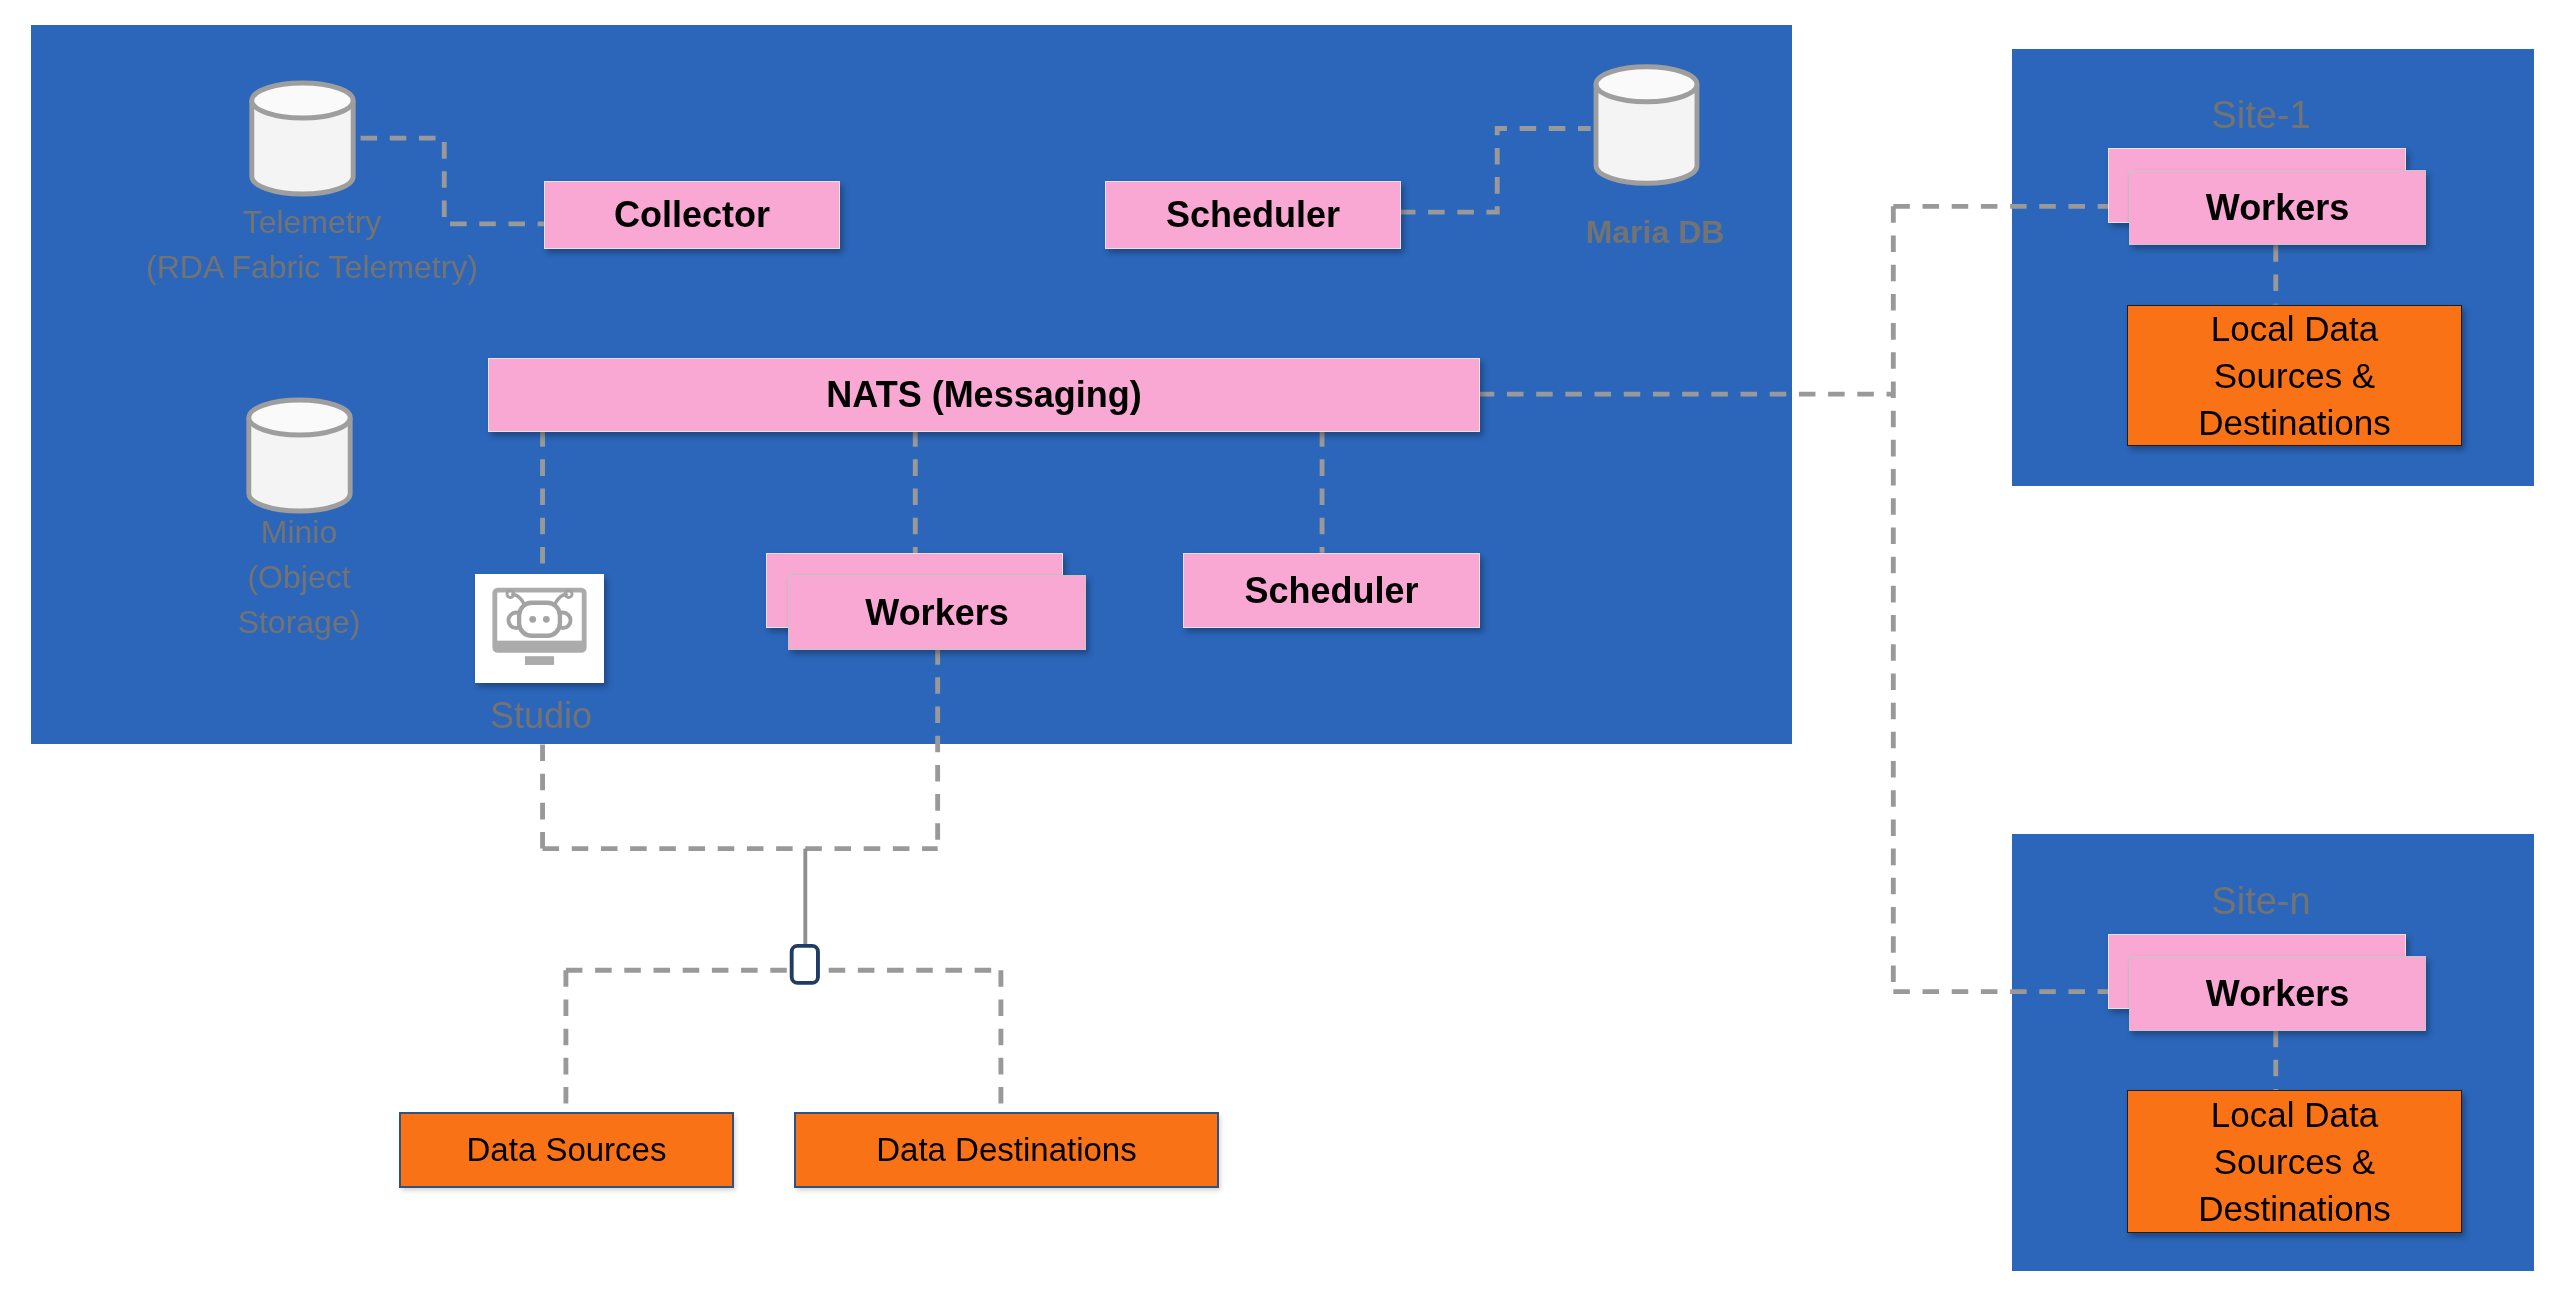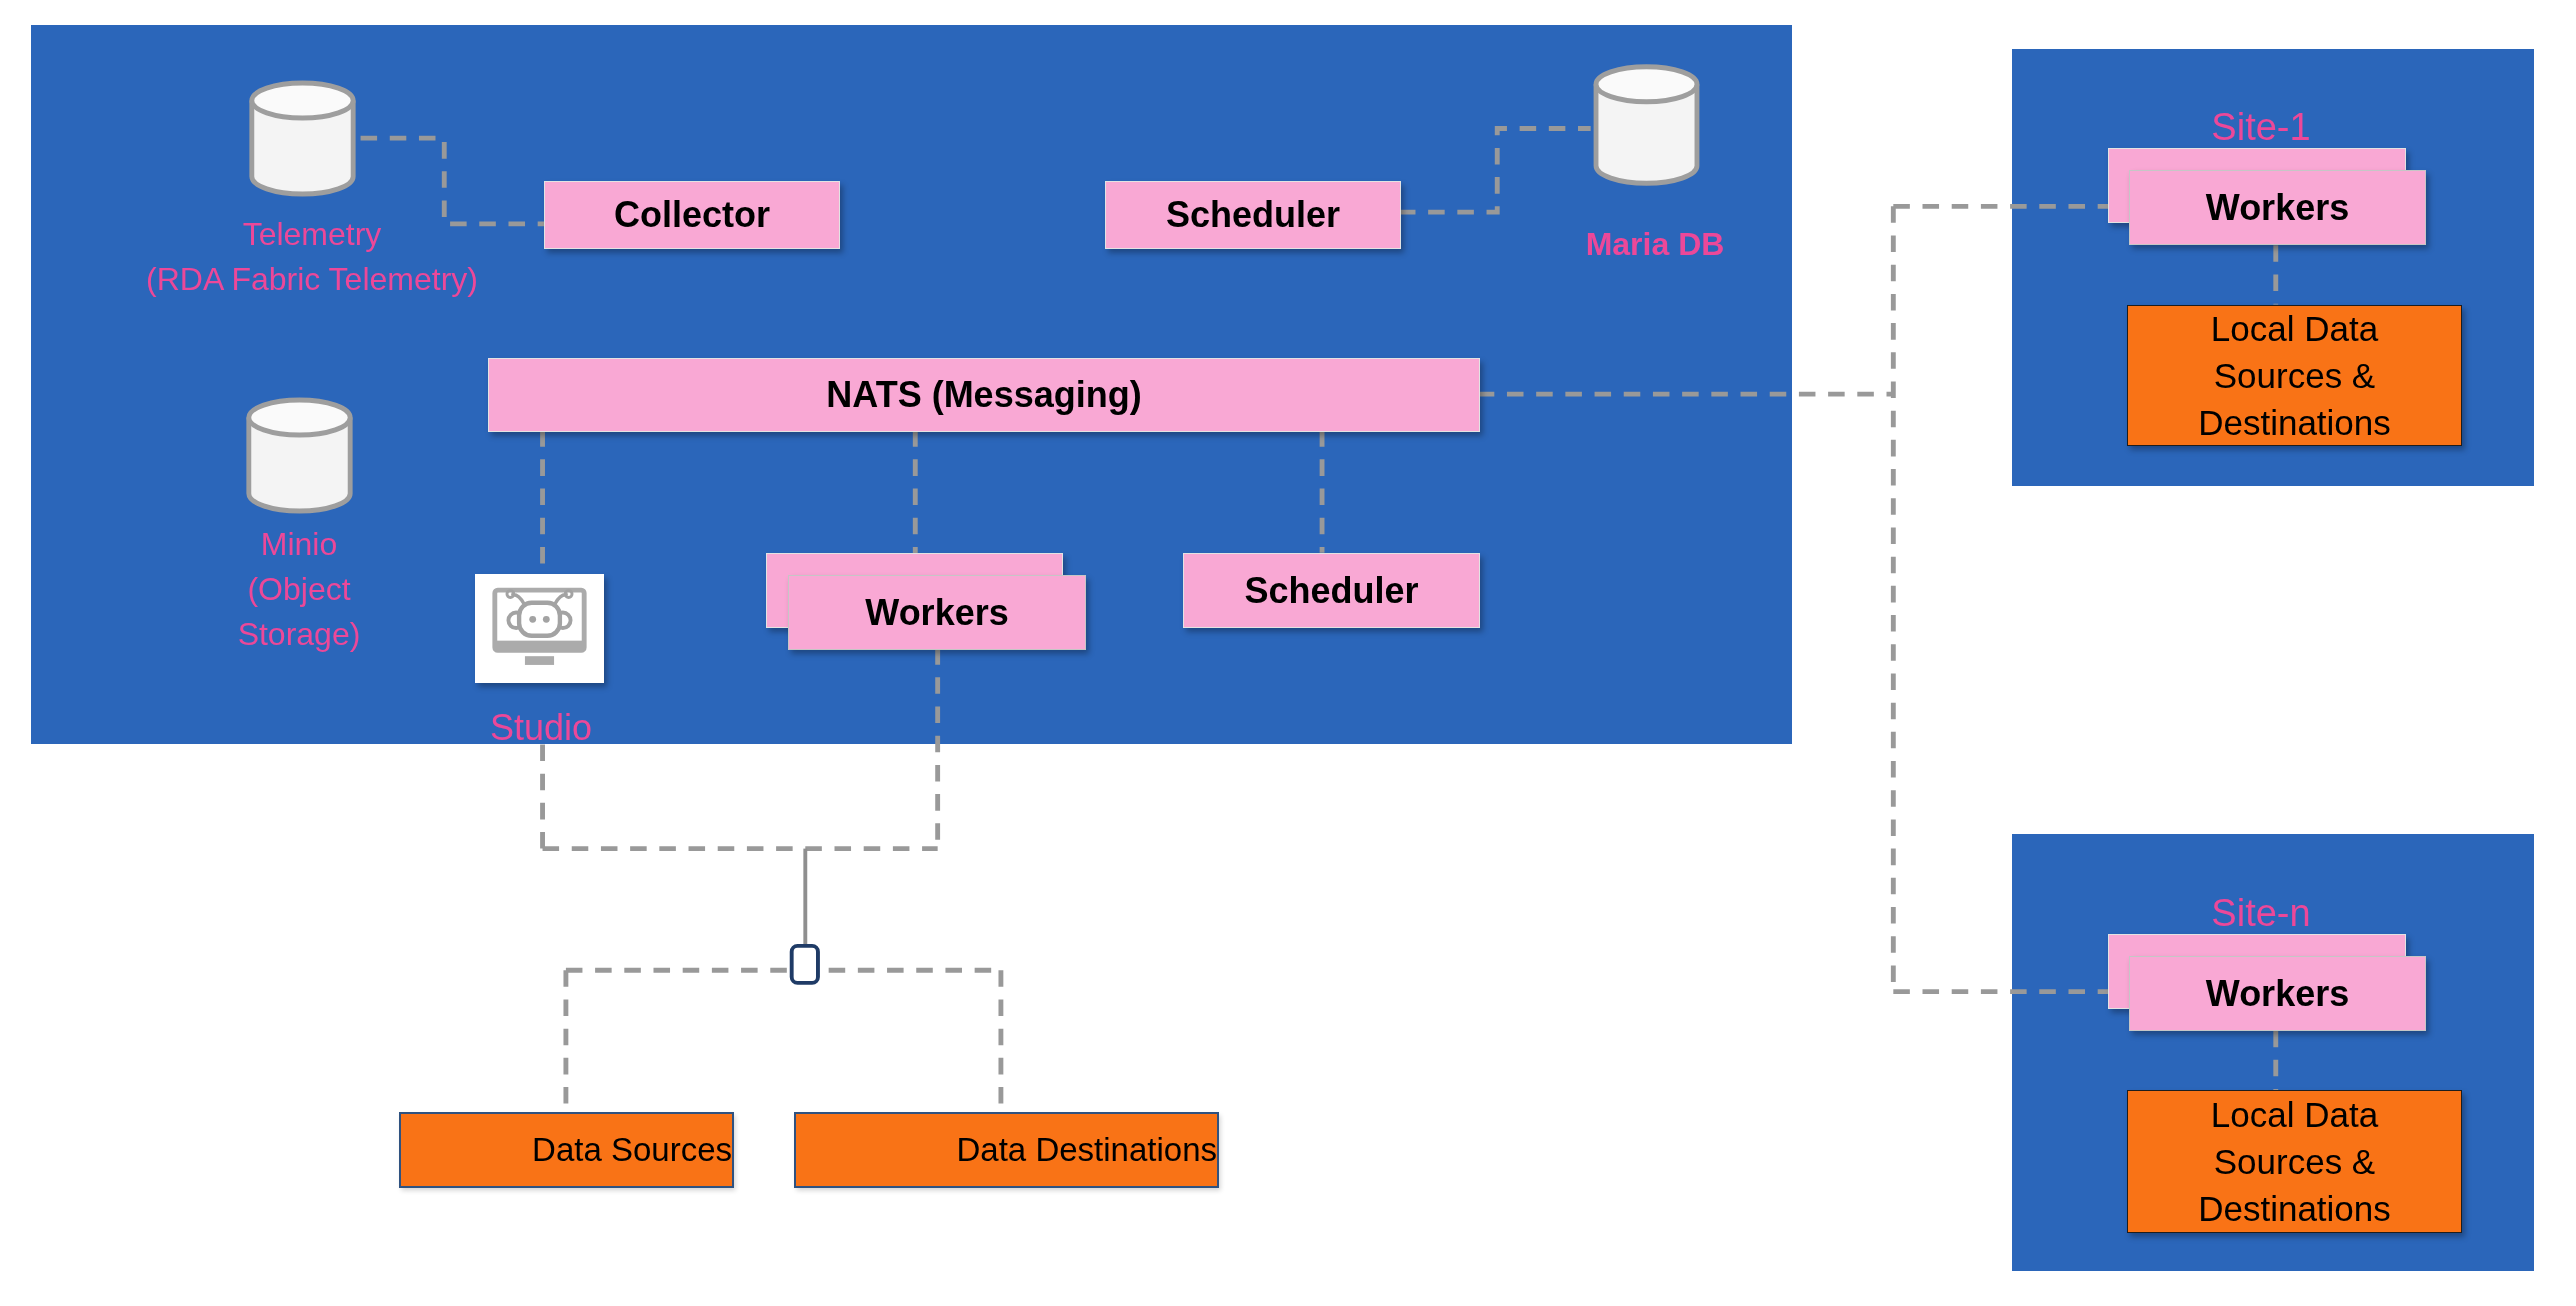--- a/index.html
+++ b/index.html
@@ -13,25 +13,25 @@
   .node{position:absolute;z-index:2;display:flex;align-items:center;justify-content:center;}
   .gbox{
     background:#f9a8d4;border:1px solid #E3E3E3;
     box-shadow:2.9px 3.9px 5.8px rgba(0,0,0,0.30);
     color:#000;font-weight:bold;font-size:36px;
   }
   .gbox-front{border:1.9px solid #C6C6C6;}
   .whitebox{
     background:#f97316;color:#000;font-size:33px;text-align:center;
   }
-  .navy-border{border:2.9px solid #2F5280;box-shadow:1.9px 2.9px 4.9px rgba(0,0,0,0.18);justify-content:flex-end;}
+  .navy-border{border:2.9px solid #2F5280;box-shadow:1.9px 2.9px 4.9px rgba(0,0,0,0.18);}
   .black-border{border:1.9px solid #1E1E1E;box-shadow:2.9px 3.9px 5.8px rgba(0,0,0,0.30);font-size:35px;line-height:47px;}
   .lightlabel{
-    position:absolute;z-index:2;color:#ec4899;font-size:32px;line-height:45px;
-    text-align:center;transform:translateX(-50%);white-space:nowrap;margin-top:12px;
+    position:absolute;z-index:2;color:#737373;font-size:32px;line-height:45px;
+    text-align:center;transform:translateX(-50%);white-space:nowrap;
   }
   .site-title{font-size:38px;}
   .icon-wrap{position:absolute;z-index:2;}
   .studio-box{
     position:absolute;z-index:2;background:#FFFFFF;box-shadow:2.9px 3.9px 5.8px rgba(0,0,0,0.30);
     display:flex;align-items:center;justify-content:center;
   }
 </style>
 </head>
 <body>

